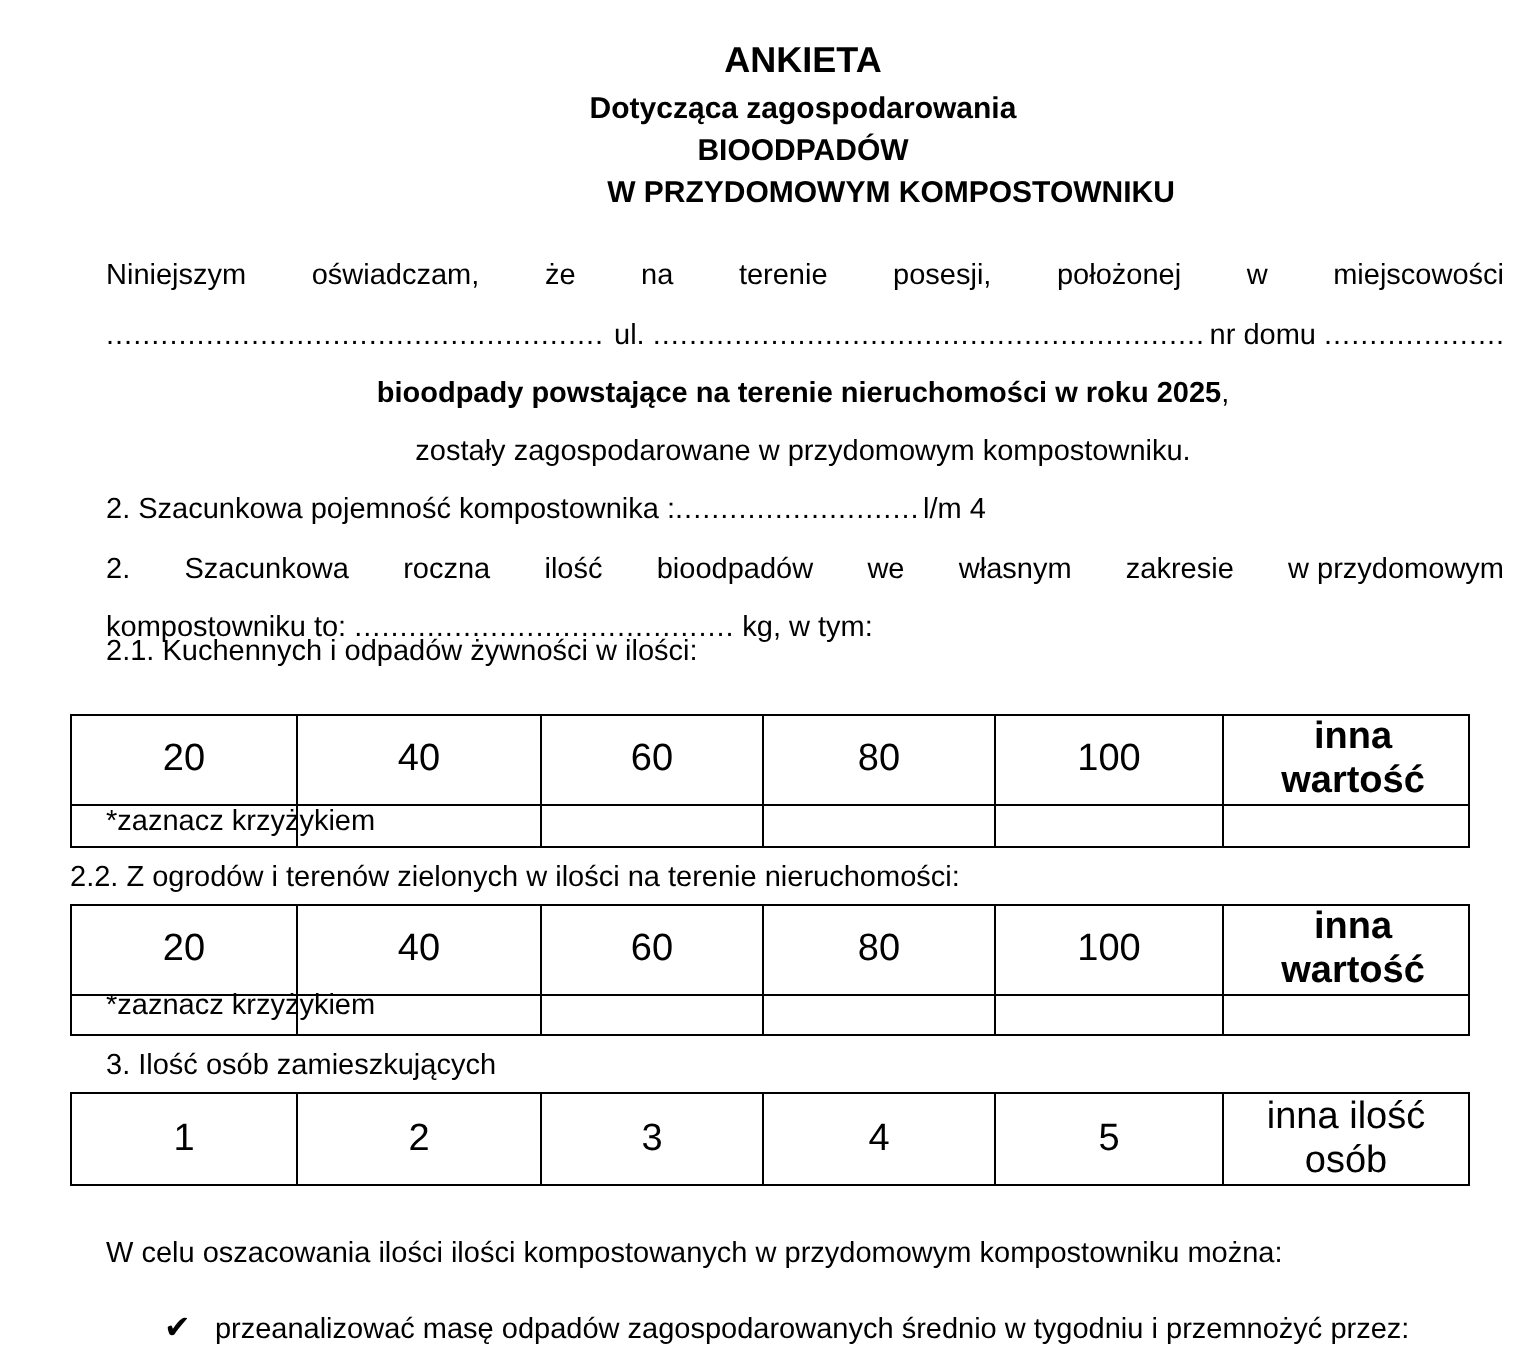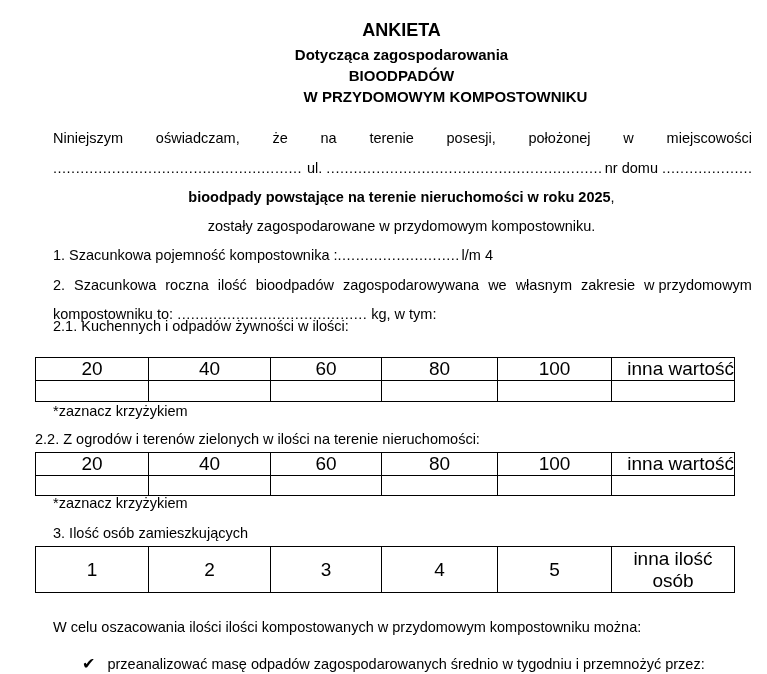--- a/index.html
+++ b/index.html
@@ -13,21 +13,21 @@
   .sub { font-weight:bold; font-size:15px; }
   .line { left:35px; width:699px; }
   .justify { display:flex; justify-content:space-between; }
   .dots-line { display:flex; align-items:baseline; }
   .dots { flex:1; overflow:hidden; white-space:nowrap; letter-spacing:0.5px; }
   .dots::before { content:"................................................................................................................................................................................................................................................"; }
   .fixed-dots { display:inline-block; overflow:hidden; white-space:nowrap; vertical-align:bottom; letter-spacing:0.5px; }
   .fixed-dots::before { content:"....................................................................................................................................................."; }
   table.grid { position:absolute; left:35px; width:699px; border-collapse:collapse; table-layout:fixed; }
   table.grid td { border:1px solid #000; padding:0; text-align:center; font-size:19px; }
-  table.grid td.left { text-align:right; padding-left:7px; }
+  table.grid td.left { text-align:center; padding-left:7px;font-weight:bold; }
   table.grid td.top { vertical-align:top; }
   .check { font-size:16px; }
 </style>
 </head>
 <body>
 
 <div class="abs center title">ANKIETA</div>
 <div class="abs center sub" style="top:46px;">Dotycząca zagospodarowania</div>
 <div class="abs center sub" style="top:67px;">BIOODPADÓW</div>
 <div class="abs center sub" style="top:88px;margin-left:44px;">W PRZYDOMOWYM KOMPOSTOWNIKU</div>
@@ -51,31 +51,30 @@
   <span style="margin:0 4px;">nr domu</span>
   <span class="fixed-dots" style="width:90px;"></span>
 </div>
 
 <div class="abs center" style="top:189px; font-weight:bold;">
   <span>bioodpady powstające na terenie nieruchomości w roku 2025</span><span style="font-weight:normal;">,</span>
 </div>
 <div class="abs center" style="top:218px;">zostały zagospodarowane w przydomowym kompostowniku.</div>
 
 <div class="abs" style="left:35px; top:247px;">
-  <span>1. Szacunkowa pojemność kompostownika :</span><span class="fixed-dots" style="width:120px;"></span>
+  <span>2. Szacunkowa pojemność kompostownika :</span><span class="fixed-dots" style="width:120px;"></span>
   <span>l/m 4</span>
 </div>
 
 <div class="abs line justify" style="top:277px;">
   <span>2.</span>
   <span>Szacunkowa</span>
   <span>roczna</span>
   <span>ilość</span>
   <span>bioodpadów</span>
-  <span>zagospodarowywana</span>
   <span>we</span>
   <span>własnym</span>
   <span>zakresie</span>
   <span>w przydomowym</span>
 </div>
 <div class="abs" style="left:35px; top:306px;">
   <span>kompostowniku to:</span>
   <span class="fixed-dots" style="width:190px;"></span>
   <span>kg, w tym:</span>
 </div>

